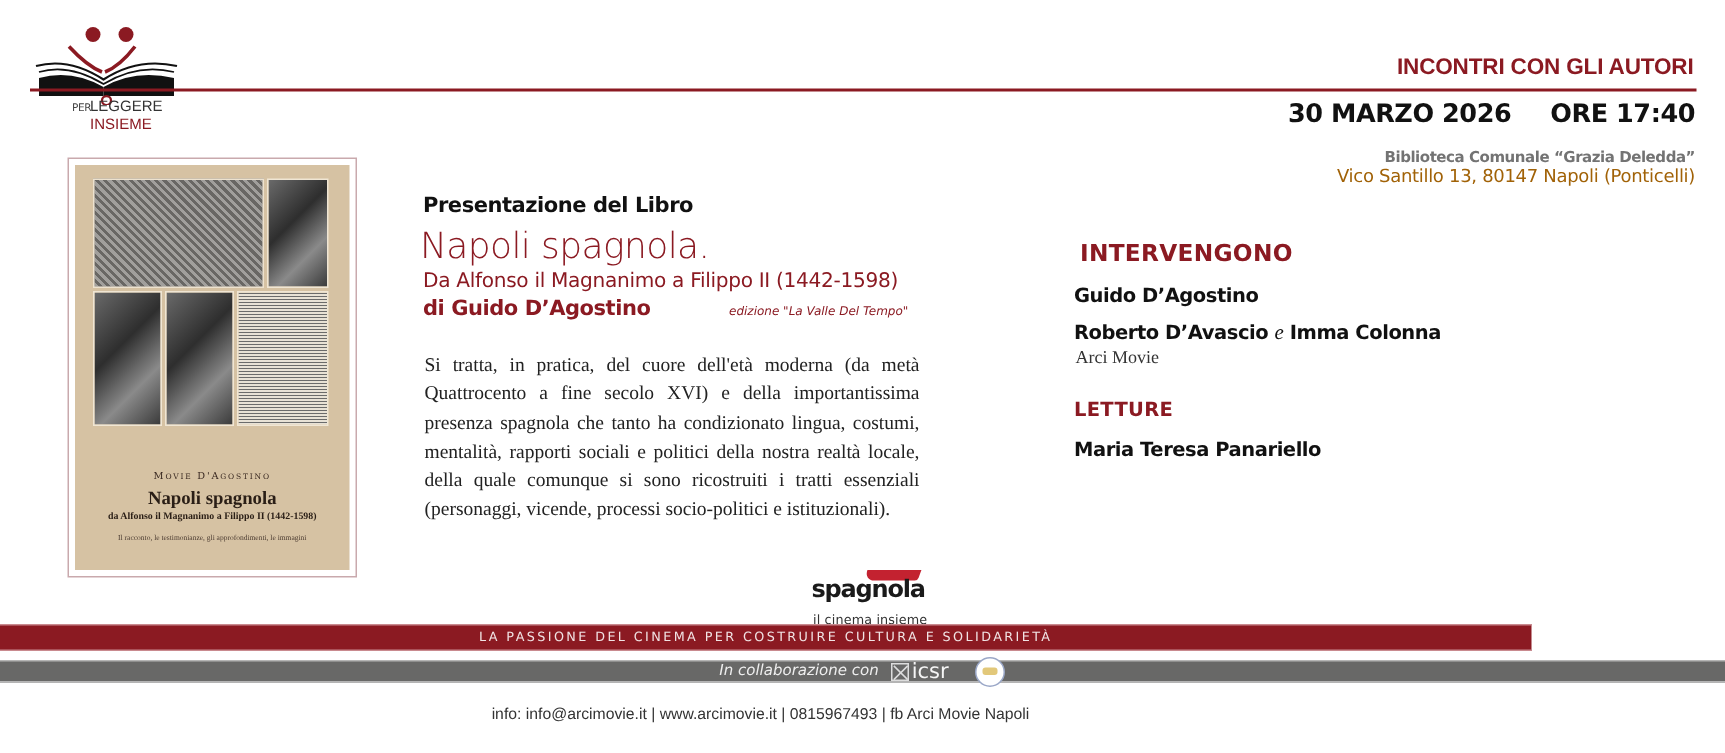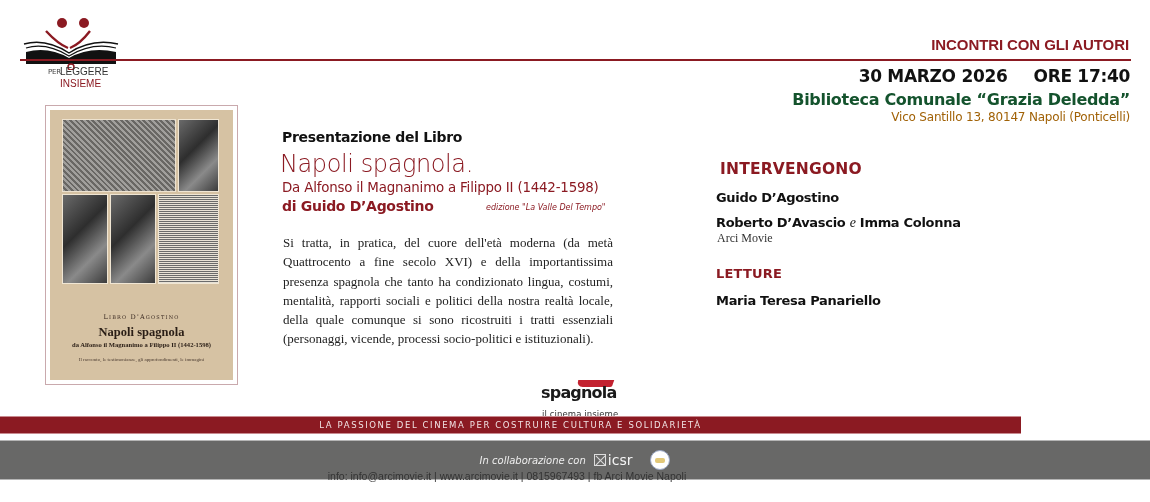--- a/index.html
+++ b/index.html
@@ -9,21 +9,21 @@
 
   
   .logo-wrap { left: 18px; top: 10px; width: 115px; height: 85px; }
   .logo-per { left: 48px; top: 68px; font-size: 7px; color: #444; letter-spacing: -0.2px; }
   .logo-leggere { left: 60px; top: 66px; font-size: 10px; color: #333; font-family: "Liberation Sans", sans-serif; }
   .logo-insieme { left: 60px; top: 78px; font-size: 10px; color: #8b1a22; font-family: "Liberation Sans", sans-serif; }
   .header-rule { left: 20px; top: 59px; width: 1111px; height: 2px; background: #8b1a22; }
   .series-title { right: 21px; top: 36px; font-size: 15px; color: #8b1a22; font-family: "Liberation Sans", sans-serif; font-weight: 600; letter-spacing: -0.1px; }
   .date-line { right: 20px; top: 66px; font-size: 17px; font-weight: bold; color: #111; font-family: "DejaVu Sans", sans-serif; letter-spacing: -0.3px; }
   .date-line .gap { display: inline-block; width: 26px; }
-  .venue { right: 20px; top: 90px; font-size: 16px; font-weight: bold; color: #14532d; font-family: "DejaVu Sans", sans-serif; letter-spacing: -0.3px; }
+  .venue { right: 20px; top: 100px; font-size: 10px; font-weight: bold; color: #737373; font-family: "DejaVu Sans", sans-serif; letter-spacing: -0.3px; }
   .address { right: 20px; top: 110px; font-size: 12px; color: #a16207; font-family: "DejaVu Sans", sans-serif; letter-spacing: -0.2px; }
 
   
   .cover { left: 45px; top: 105px; width: 193px; height: 280px; border: 1px solid #c9a9ad; background: #fff; padding: 4px; }
   .cover-inner { width: 100%; height: 100%; background: #d6c2a3; position: relative; }
   .img { position: absolute; background: linear-gradient(135deg,#6a6a6a,#2e2e2e 40%,#8a8a8a 70%,#3b3b3b); border: 1px solid #f0e6d4; }
   .img.map { background: repeating-linear-gradient(45deg,#9c9c9c 0 2px,#5e5e5e 2px 4px), #777; opacity: .9; }
   .img.engr { background: repeating-linear-gradient(0deg,#e8e2d6 0 1px,#6b6b6b 1px 2px); }
   .cover-author { position: absolute; left: 0; right: 0; top: 203px; text-align: center; font-family: "DejaVu Serif", serif; font-size: 6.5px; letter-spacing: 1.2px; color: #3b2a22; font-variant: small-caps; }
   .cover-title { position: absolute; left: 0; right: 0; top: 215px; text-align: center; font-family: "Liberation Serif", serif; font-size: 12.5px; font-weight: bold; color: #2a1e16; }
@@ -51,21 +51,21 @@
 
   
   .arci-logo { left: 541px; top: 381px; width: 80px; }
   .arci-swoosh { position: absolute; left: 36px; top: -1px; width: 36px; height: 7px; background: #c32230; border-radius: 0 0 8px 30px; transform: skewX(-20deg); }
   .arci-name { position: absolute; left: 0; top: 2px; font-size: 16px; font-weight: bold; color: #1a1a1a; font-family: "DejaVu Sans", sans-serif; letter-spacing: -0.8px; }
   .arci-tag { position: absolute; left: 1px; top: 28px; font-size: 8.5px; color: #333; font-family: "DejaVu Sans", sans-serif; letter-spacing: 0.1px; white-space: nowrap; }
 
   
   .red-band { left: 0; top: 416px; width: 1021px; height: 18px; background: #8b1a22; border-top: 1px solid #c98a8f; border-bottom: 1px solid #c98a8f; display: flex; align-items: center; justify-content: center; }
   .red-band span { color: #f1e3e4; font-size: 8.5px; letter-spacing: 1.6px; font-family: "DejaVu Sans", sans-serif; }
-  .gray-band { left: 0; top: 440px; width: 1150px; height: 40px; background: #686867; border-top: 1px solid #b5b5b5; border-bottom: 1px solid #b5b5b5; display: flex; align-items: center; justify-content: center; gap: 8px; }
+  .gray-band { left: 0; top: 440px; width: 1150px; height: 15px; background: #686867; border-top: 1px solid #b5b5b5; border-bottom: 1px solid #b5b5b5; display: flex; align-items: center; justify-content: center; gap: 8px; }
   .collab-text { color: #eeeeee; font-size: 10px; font-style: italic; font-family: "DejaVu Sans", sans-serif; }
   .icsr { display: flex; align-items: center; gap: 2px; color: #f5f5f5; font-size: 14px; font-family: "DejaVu Sans", sans-serif; }
   .icsr-mark { width: 12px; height: 12px; border: 1px solid #ddd; position: relative; }
   .icsr-mark::before, .icsr-mark::after { content: ""; position: absolute; left: -1px; top: 5px; width: 13px; height: 1px; background: #ddd; transform: rotate(45deg); }
   .icsr-mark::after { transform: rotate(-45deg); }
   .seal { width: 20px; height: 20px; border-radius: 50%; background: #fff; border: 1px solid #9aa7c7; display: flex; align-items: center; justify-content: center; margin-left: 10px; }
   .seal-inner { width: 10px; height: 5px; background: #e2c87a; border-radius: 2px; }
   .contacts { left: 0; top: 470px; width: 1014px; text-align: center; font-size: 10.5px; color: #333; font-family: "Liberation Sans", sans-serif; }
 </style>
 </head>
@@ -96,21 +96,21 @@
 <div class="abs venue">Biblioteca Comunale “Grazia Deledda”</div>
 <div class="abs address">Vico Santillo 13, 80147 Napoli (Ponticelli)</div>
 
 <div class="abs cover">
   <div class="cover-inner">
     <div class="img map" style="left:12px;top:9px;width:114px;height:73px;"></div>
     <div class="img" style="left:128px;top:9px;width:41px;height:73px;"></div>
     <div class="img" style="left:12px;top:84px;width:46px;height:90px;"></div>
     <div class="img" style="left:60px;top:84px;width:46px;height:90px;"></div>
     <div class="img engr" style="left:108px;top:84px;width:61px;height:90px;"></div>
-    <div class="cover-author">Libro D'Agostino</div>
+    <div class="cover-author">Movie D'Agostino</div>
     <div class="cover-title">Napoli spagnola</div>
     <div class="cover-subtitle">da Alfonso il Magnanimo a Filippo II (1442-1598)</div>
     <div class="cover-tag">Il racconto, le testimonianze, gli approfondimenti, le immagini</div>
   </div>
 </div>
 
 <div class="abs pres-label">Presentazione del Libro</div>
 <div class="abs book-title">Napoli spagnola.</div>
 <div class="abs book-sub">Da Alfonso il Magnanimo a Filippo II (1442-1598)</div>
 <div class="abs book-author">di Guido D’Agostino</div>

